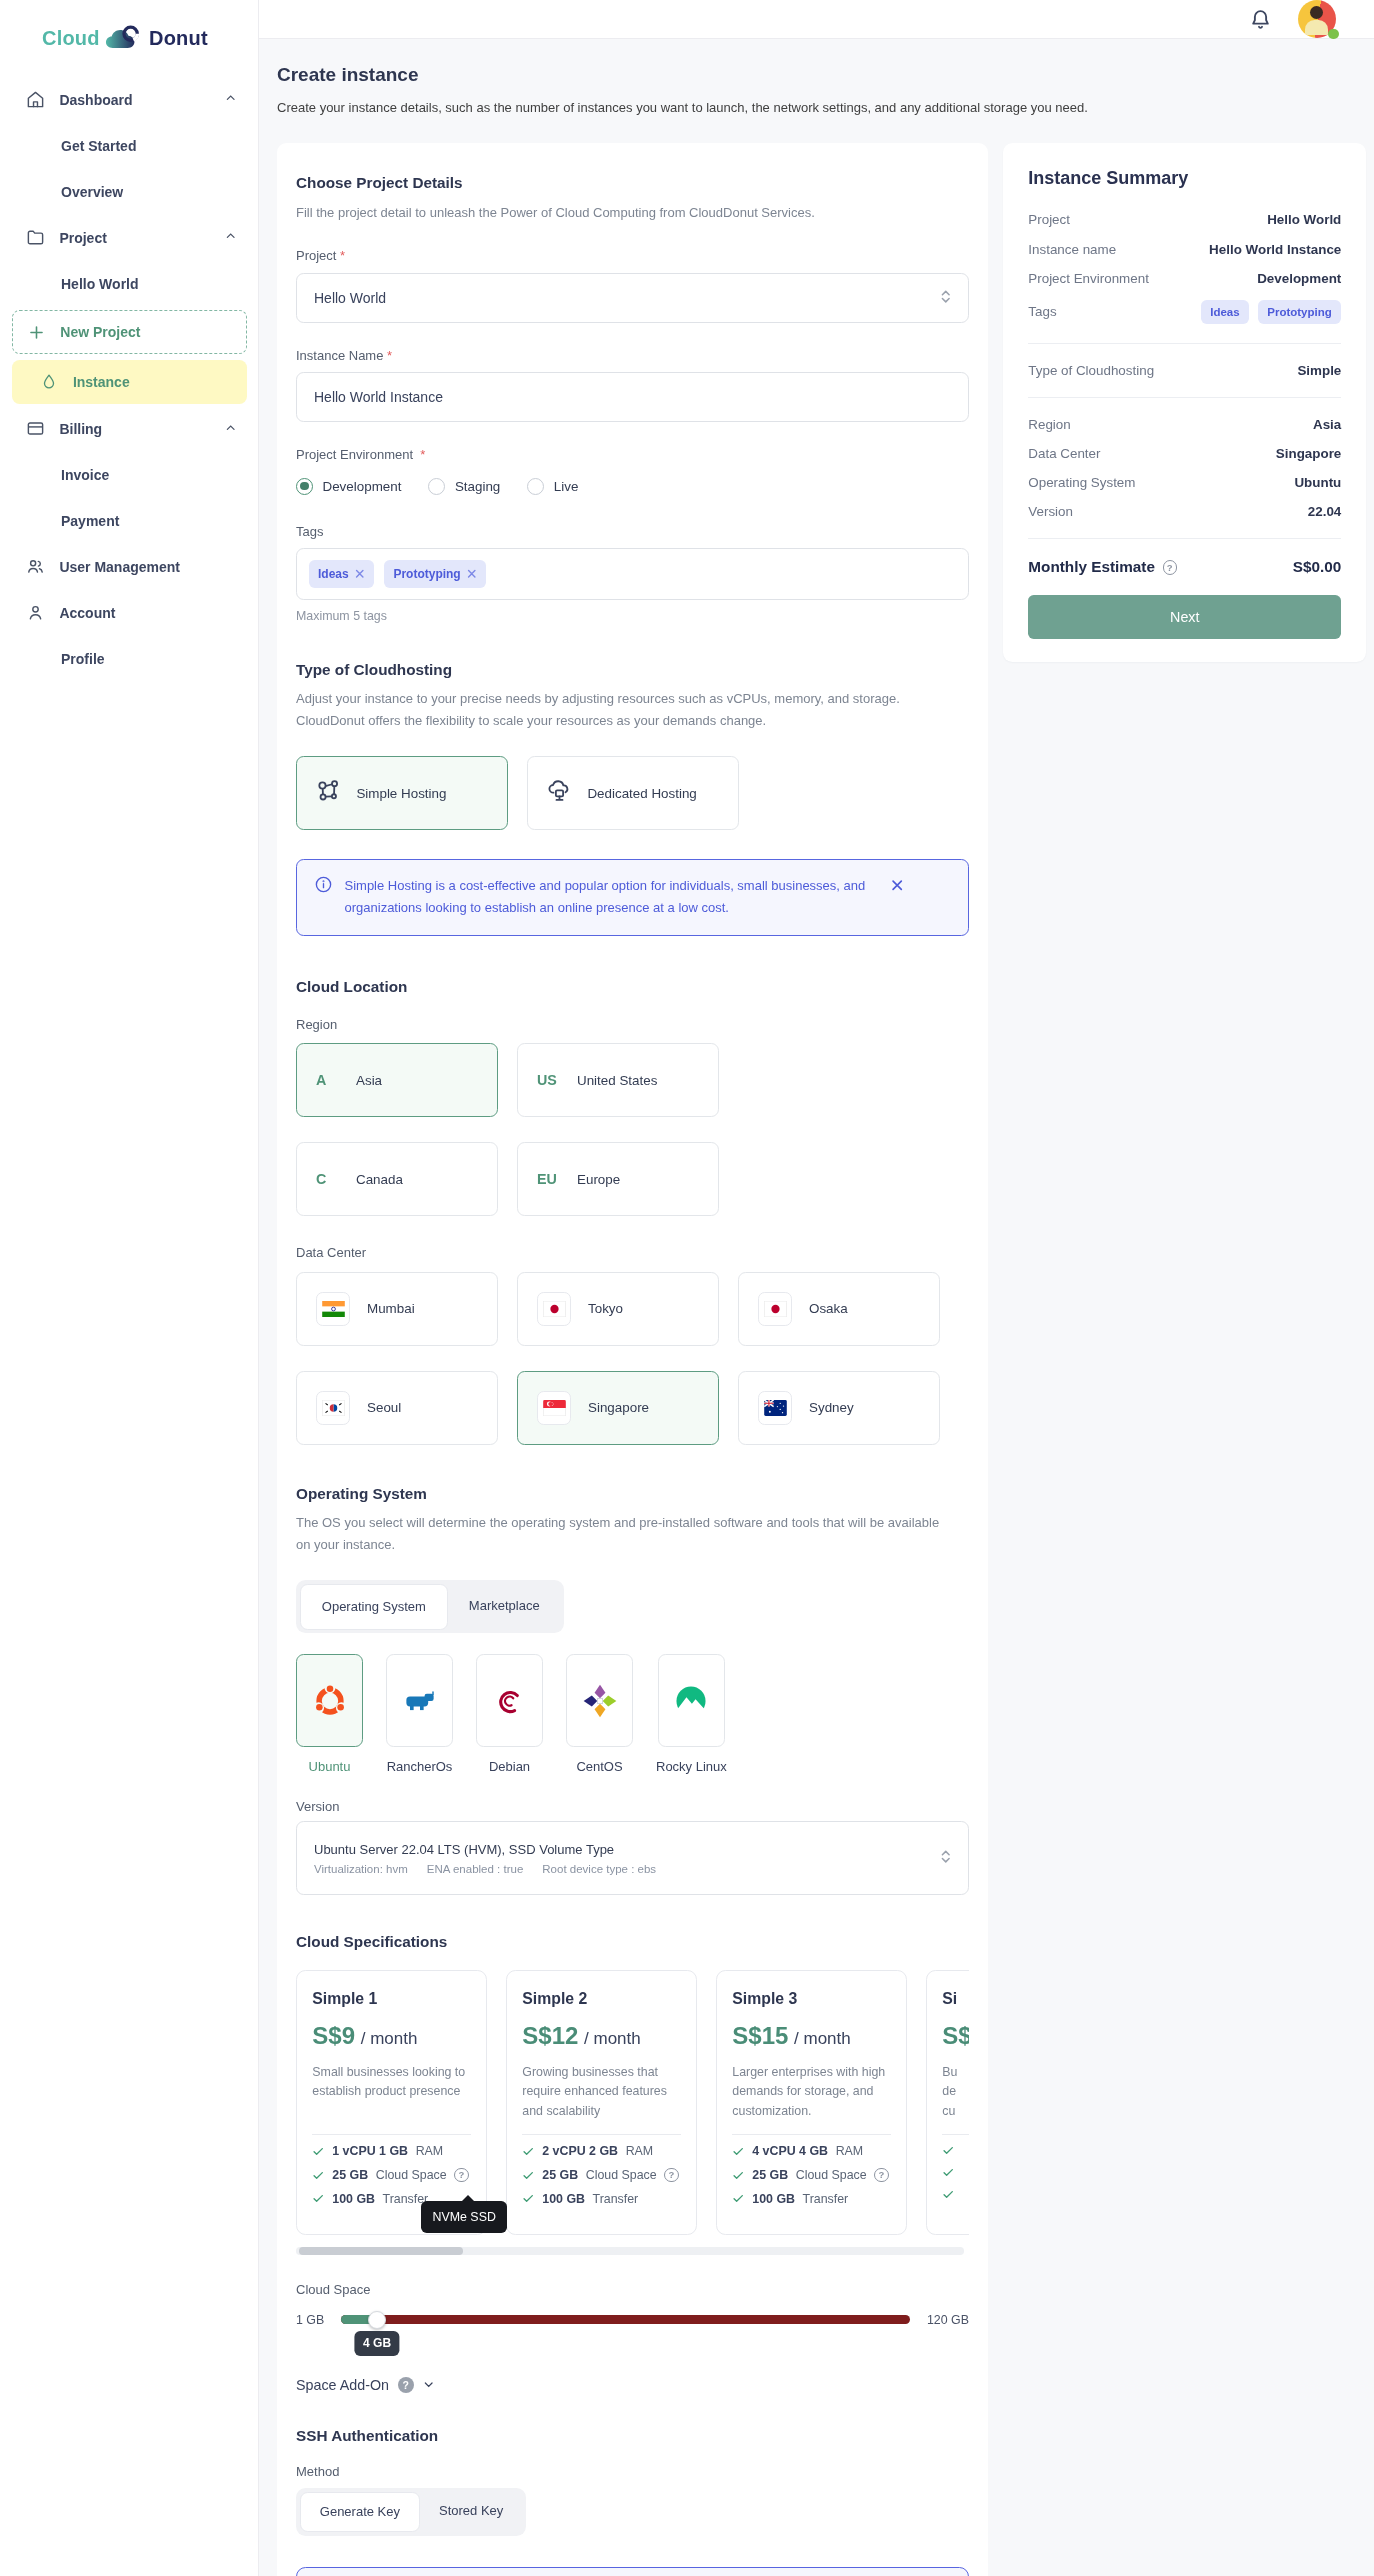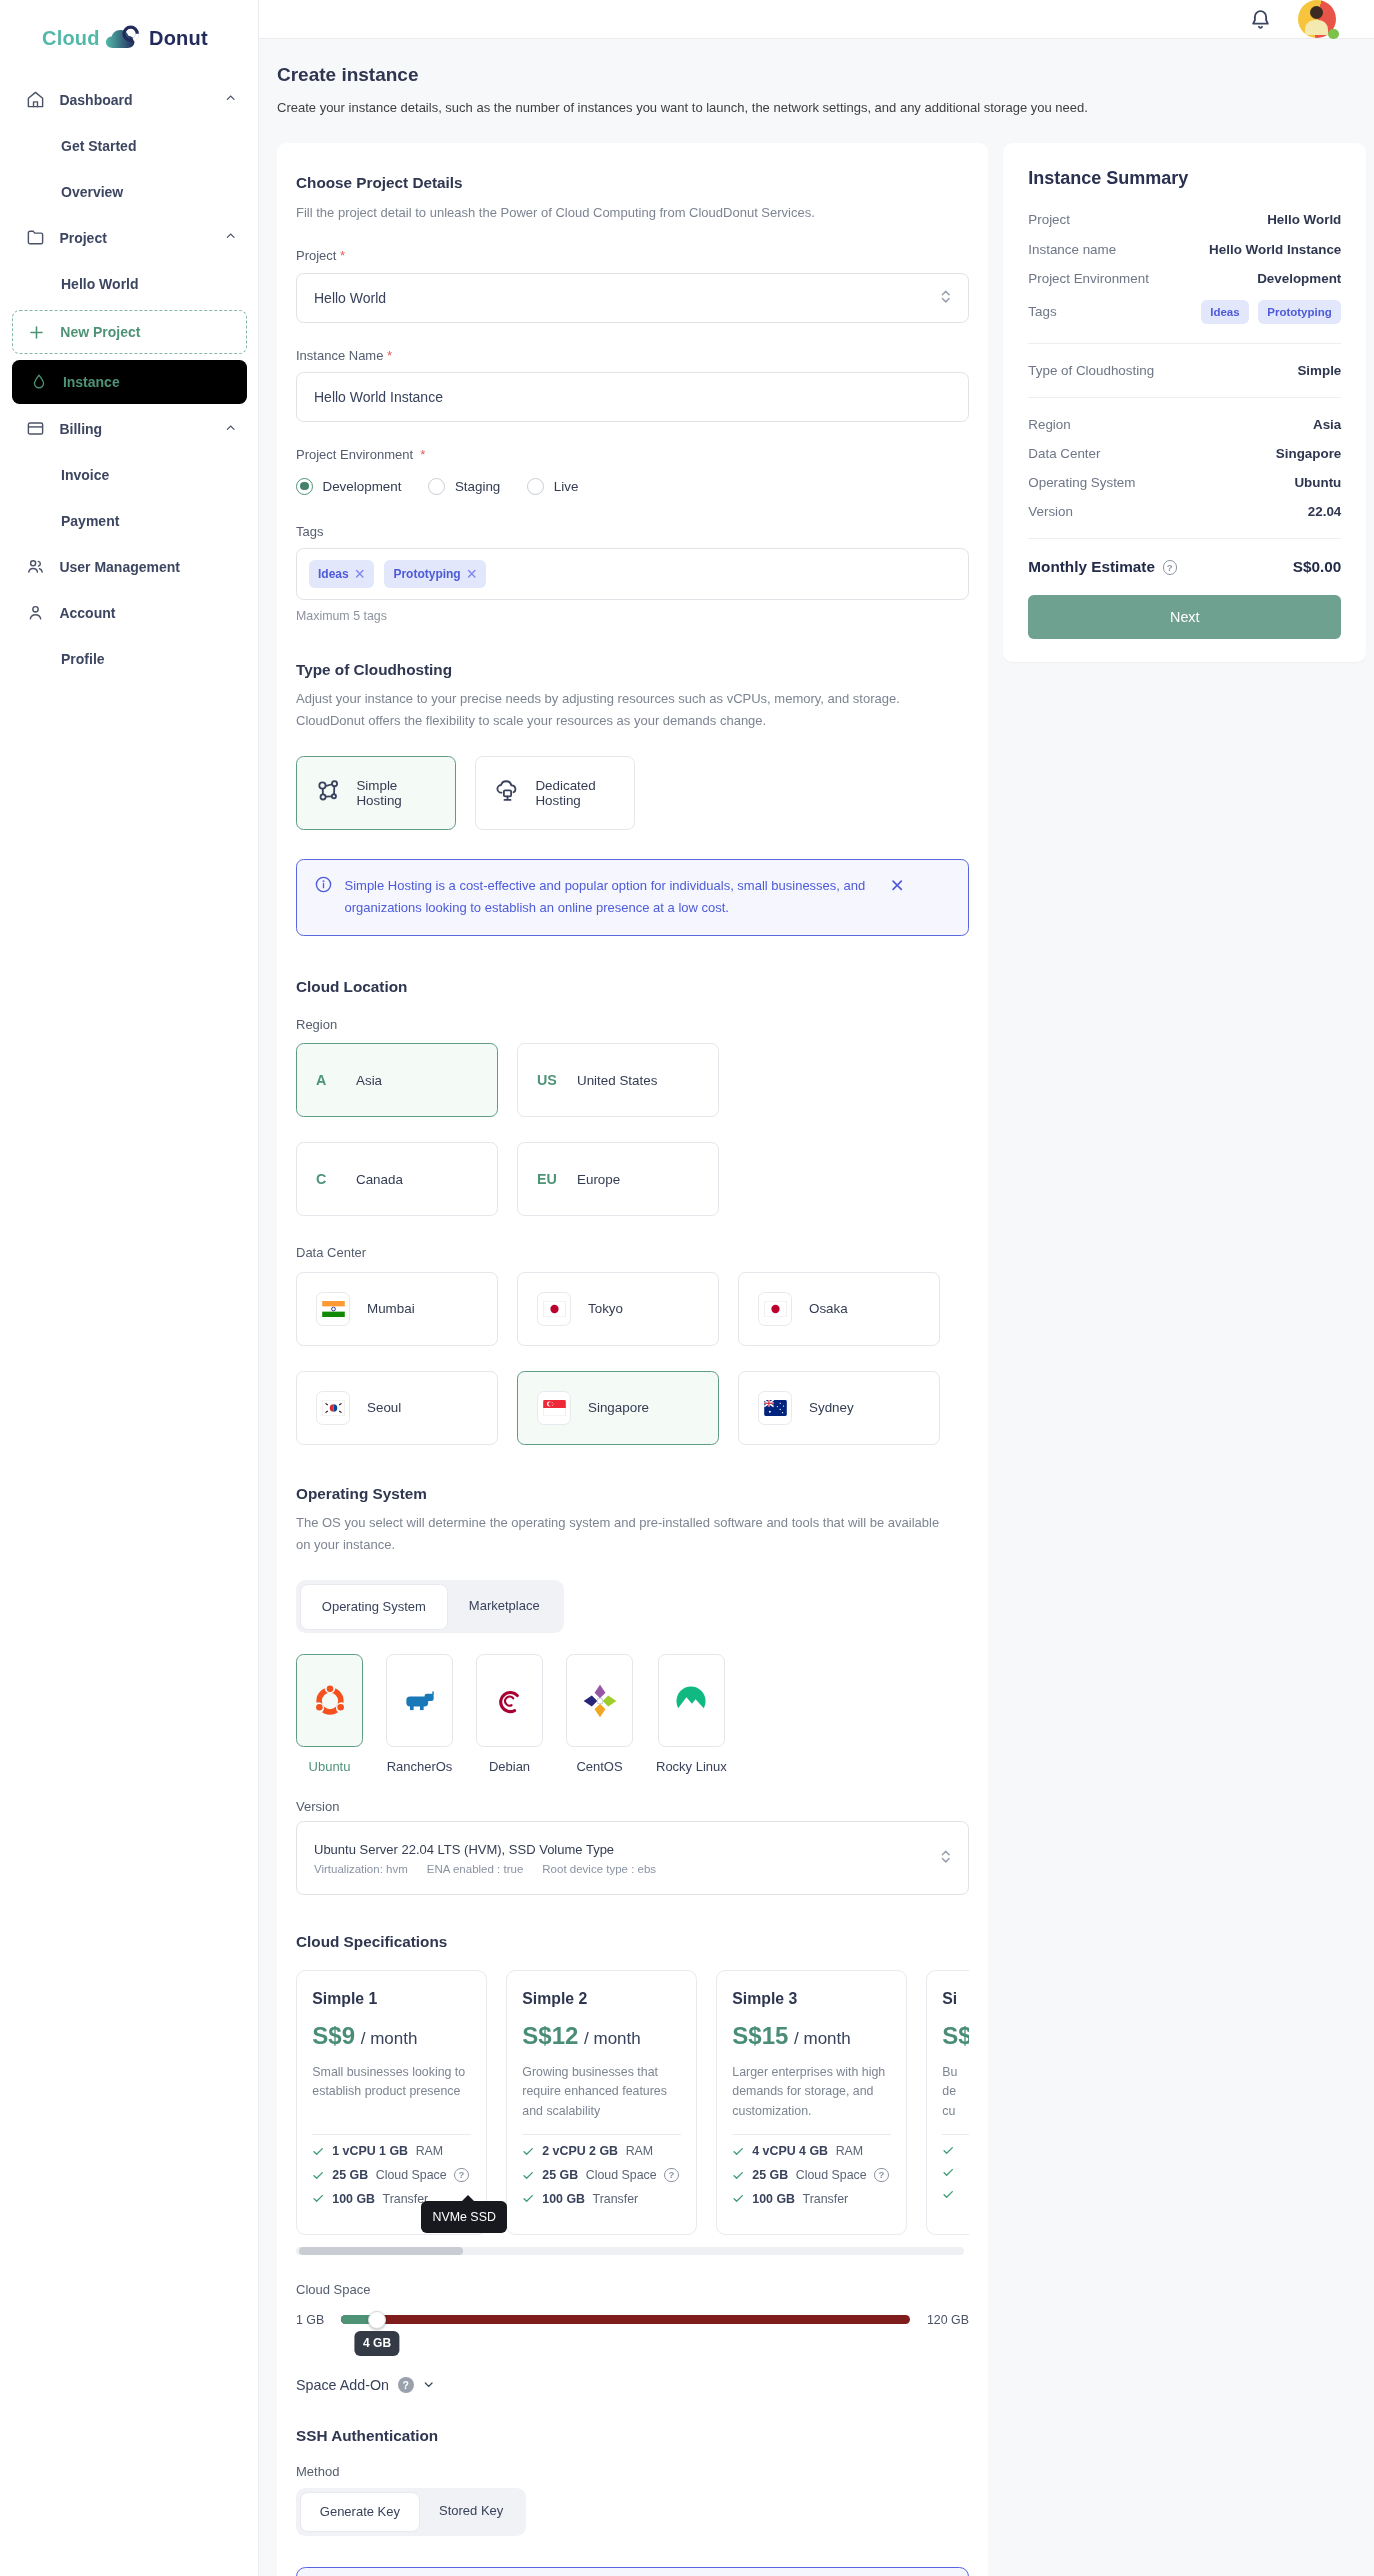--- a/index.html
+++ b/index.html
@@ -15,21 +15,21 @@
   .nav { display:flex; flex-direction:column; }
   .nav-item { display:flex; align-items:center; gap:13.4px; height:46px; padding:0 21px 0 25px; font-size:14px; color:#3d4660; cursor:pointer; }
   .nav-item .lbl { flex:1; font-weight:600; }
   .nav-item.sub { padding-left:61px; }
   .nav-item.sub .lbl { font-weight:600; color:#3d4660; }
   .nav-item .icn { width:21px; height:21px; display:flex; align-items:center; justify-content:center; }
   .nav-item svg { stroke:#4a5366; }
   .nav-item.dashed { margin:3.8px 11.5px; height:44px; border:1.4px dashed #83b7a4; border-radius:7.6px; padding:0 13.4px; color:#4f9377; }
   .nav-item.dashed .lbl { color:#4f9377; }
   .nav-item.dashed svg { stroke:#4f9377; }
-  .nav-item.active { margin:1.9px 11.5px; height:44px; background:#000000; border-radius:7.6px; padding:0 17px; color:#4f9377; }
+  .nav-item.active { margin:1.9px 11.5px; height:44px; background:#fef9c3; border-radius:7.6px; padding:0 27px; color:#4f9377; }
   .nav-item.active .lbl { color:#4f9377; }
   .nav-item.active svg { stroke:#4f9377; }
   .chev { margin-left:auto; }
 
   
   .main { flex:1; display:flex; flex-direction:column; }
   .topbar { height:82px; background:#fff; border-bottom:1px solid #ececf0; display:flex; align-items:center; justify-content:flex-end; gap:25px; padding-right:44px; }
   .bell { width:25px; height:25px; cursor:pointer; }
   .avatar-wrap { position:relative; width:38px; height:38px; cursor:pointer; }
   .avatar { width:38px; height:38px; border-radius:50%; background:linear-gradient(100deg,#f6c53d 52%,#e95449 52%); position:relative; overflow:hidden; }
@@ -56,21 +56,21 @@
   .radio-opt { display:flex; align-items:center; gap:9.5px; font-size:13.4px; color:#333c52; cursor:pointer; }
   .radio { width:17px; height:17px; border-radius:50%; border:1.4px solid #c9ced6; background:#fff; }
   .radio.on { border-color:#4f9377; display:flex; align-items:center; justify-content:center; }
   .radio.on::after { content:""; width:8.6px; height:8.6px; border-radius:50%; background:#44806a; }
   .tags-input { margin-top:9.5px; width:673px; min-height:52px; border:1px solid #dfe2e7; border-radius:7.6px; display:flex; align-items:center; gap:9.5px; padding:0 11.5px; }
   .chip { display:inline-flex; align-items:center; gap:6.7px; background:#e3e7fb; color:#4d5bd9; font-size:12px; font-weight:700; border-radius:5.7px; padding:6.7px 9.5px; }
   .chip svg { cursor:pointer; }
   .help { margin-top:8.6px; font-size:12.4px; color:#8d94a1; }
 
   .host-row { display:flex; gap:19px; margin-top:25px; }
-  .host-btn { width:160px; height:74px; border:1px solid #e3e6ea; border-radius:7.6px; background:#fff; display:flex; align-items:center; gap:13.4px; padding:0 17px; font-size:13.4px; color:#333c52; cursor:pointer; }
+  .host-btn { width:212px; height:74px; border:1px solid #e3e6ea; border-radius:7.6px; background:#fff; display:flex; align-items:center; gap:13.4px; padding:0 17px; font-size:13.4px; color:#333c52; cursor:pointer; }
   .host-btn.sel { border:1.4px solid #5d9c82; background:#f4faf6; }
 
   .alert { margin-top:29px; width:673px; border:1.4px solid #5866e0; background:#f5f6fe; border-radius:7.6px; display:flex; gap:11.5px; padding:15.3px 17px; }
   .alert .a-txt { flex:1; font-size:13px; line-height:1.7; color:#4d5bd9; max-width:535px; }
   .alert .close { cursor:pointer; margin-top:1.9px; }
 
   .sec-gap { margin-top:42px; }
   .grid-2 { display:flex; flex-wrap:wrap; gap:25px 19px; width:449px; margin-top:11.5px; }
   .grid-3 { display:flex; flex-wrap:wrap; gap:25px 19px; width:673px; margin-top:11.5px;text-align:center; }
   .loc-btn { width:202px; height:74px; border:1px solid #e3e6ea; border-radius:7.6px; background:#fff; display:flex; align-items:center; gap:17px; padding:0 19px; cursor:pointer; }

